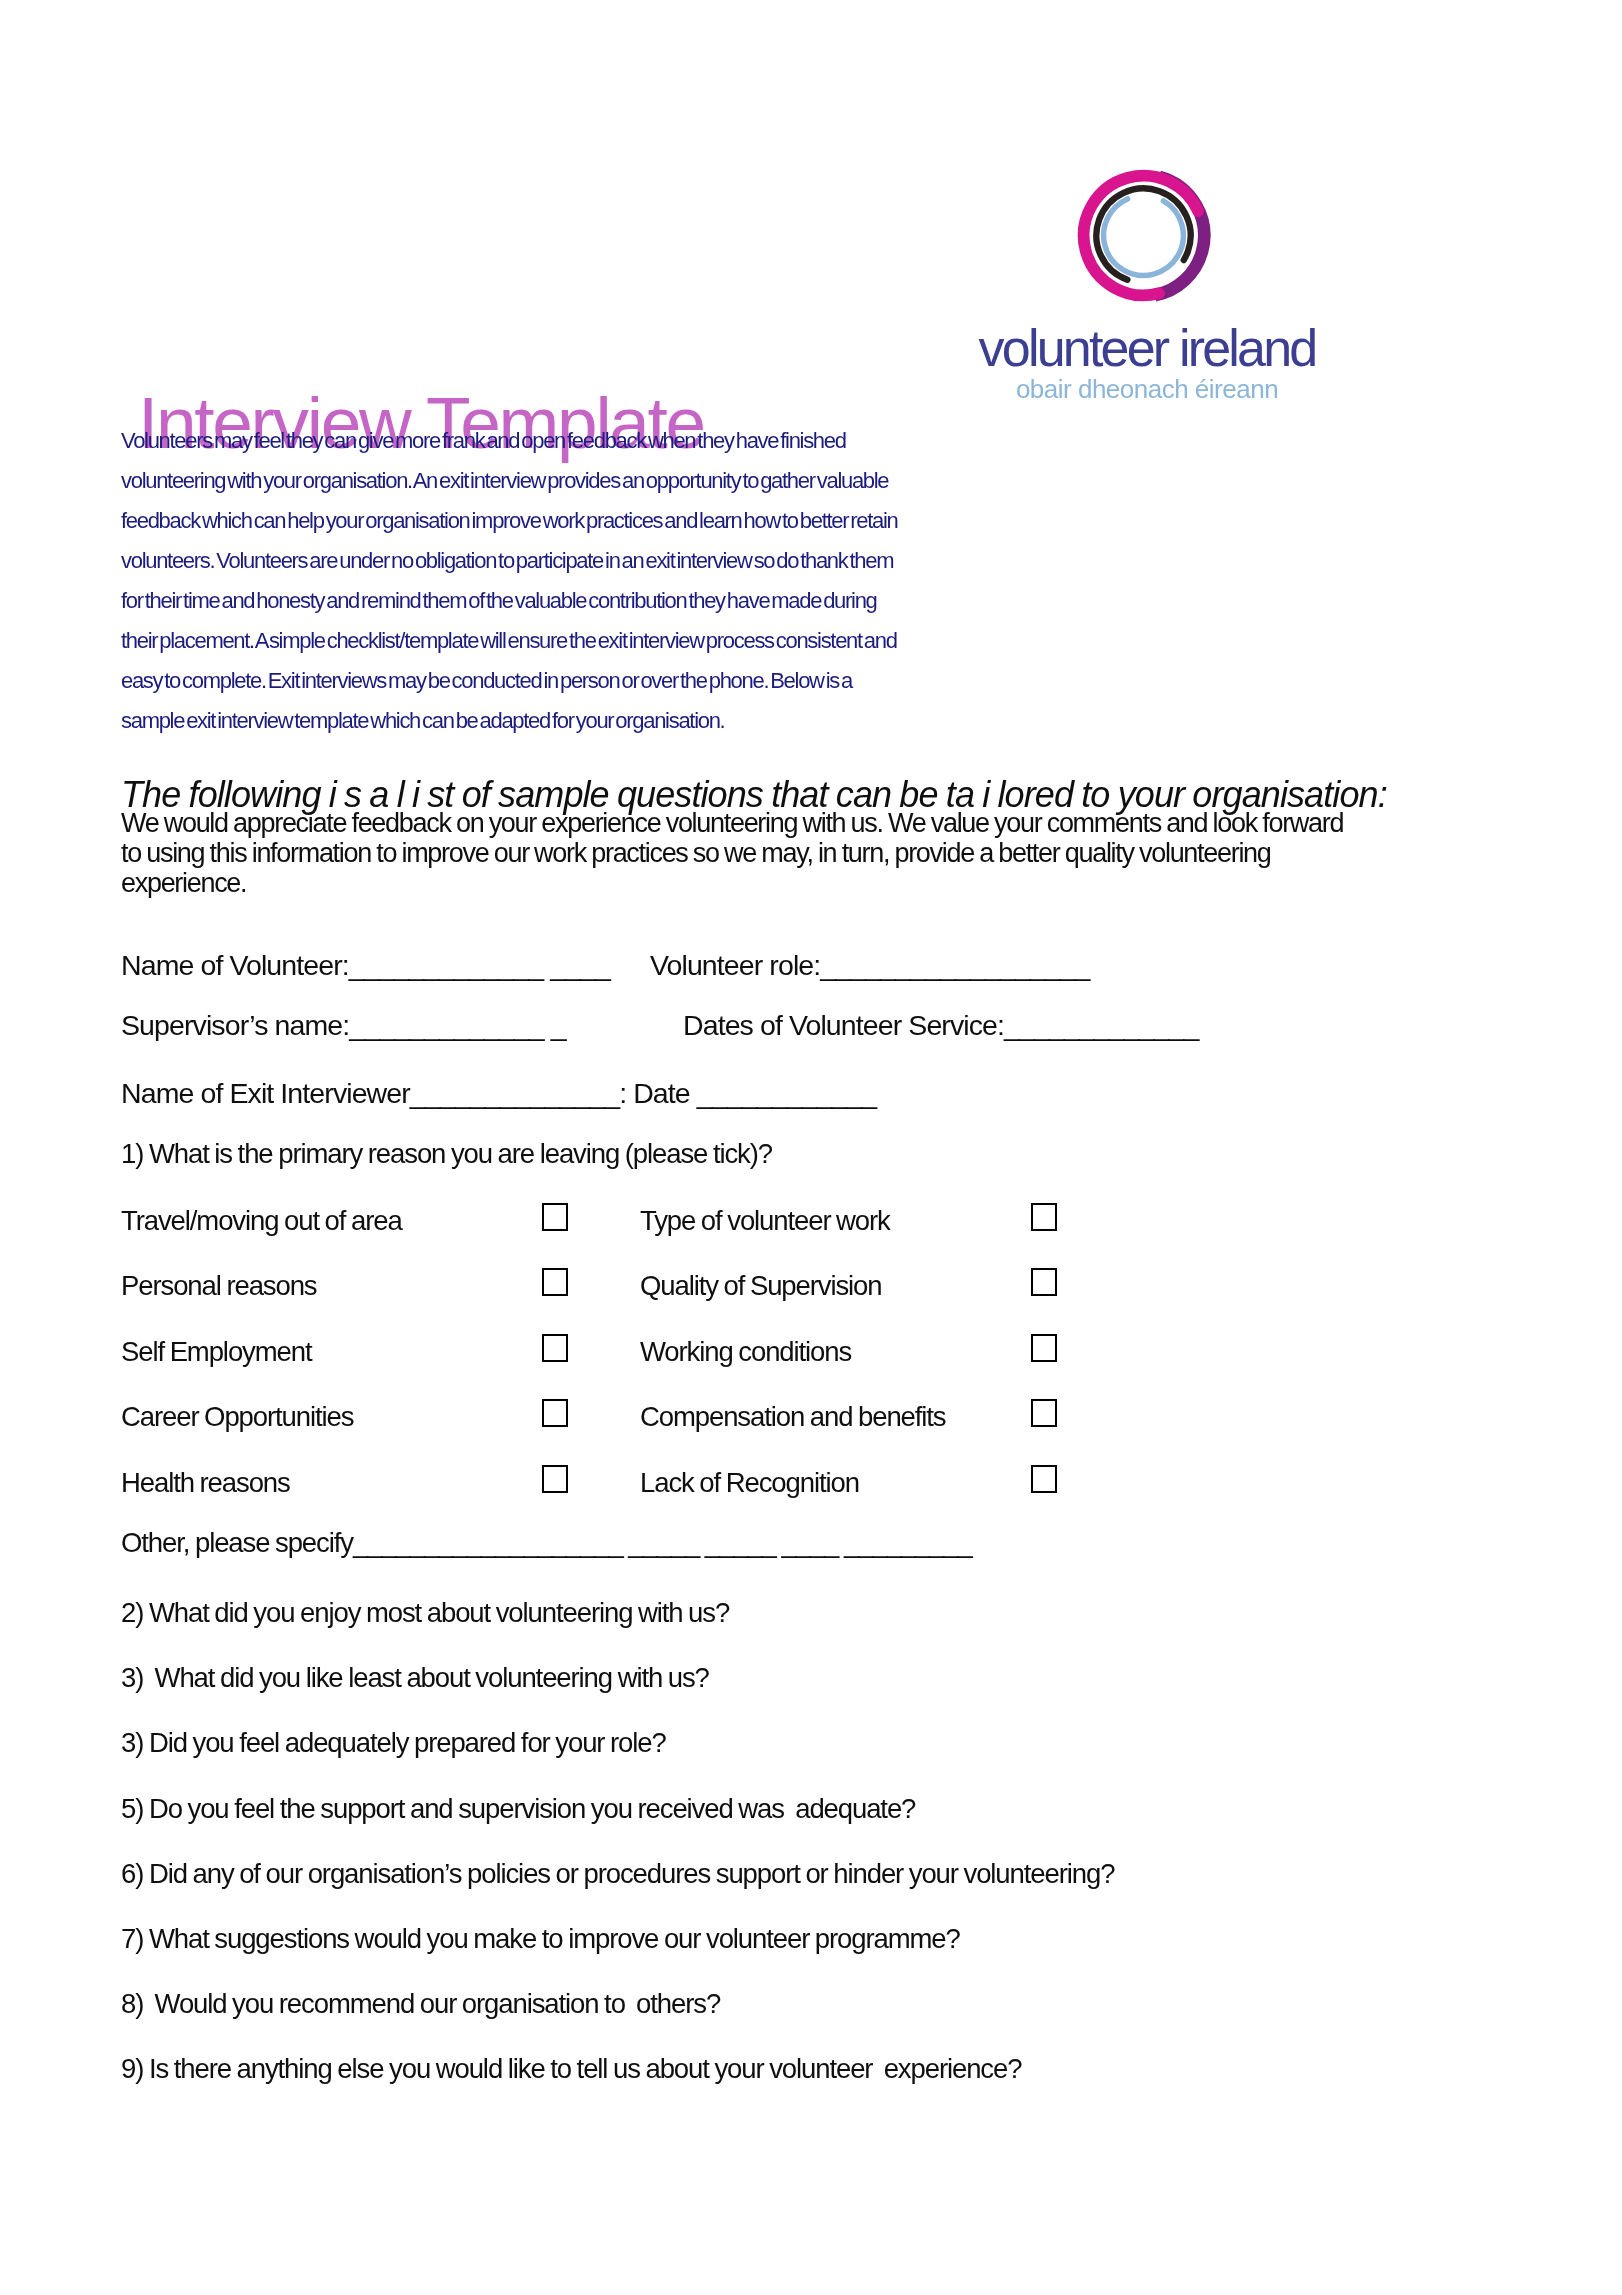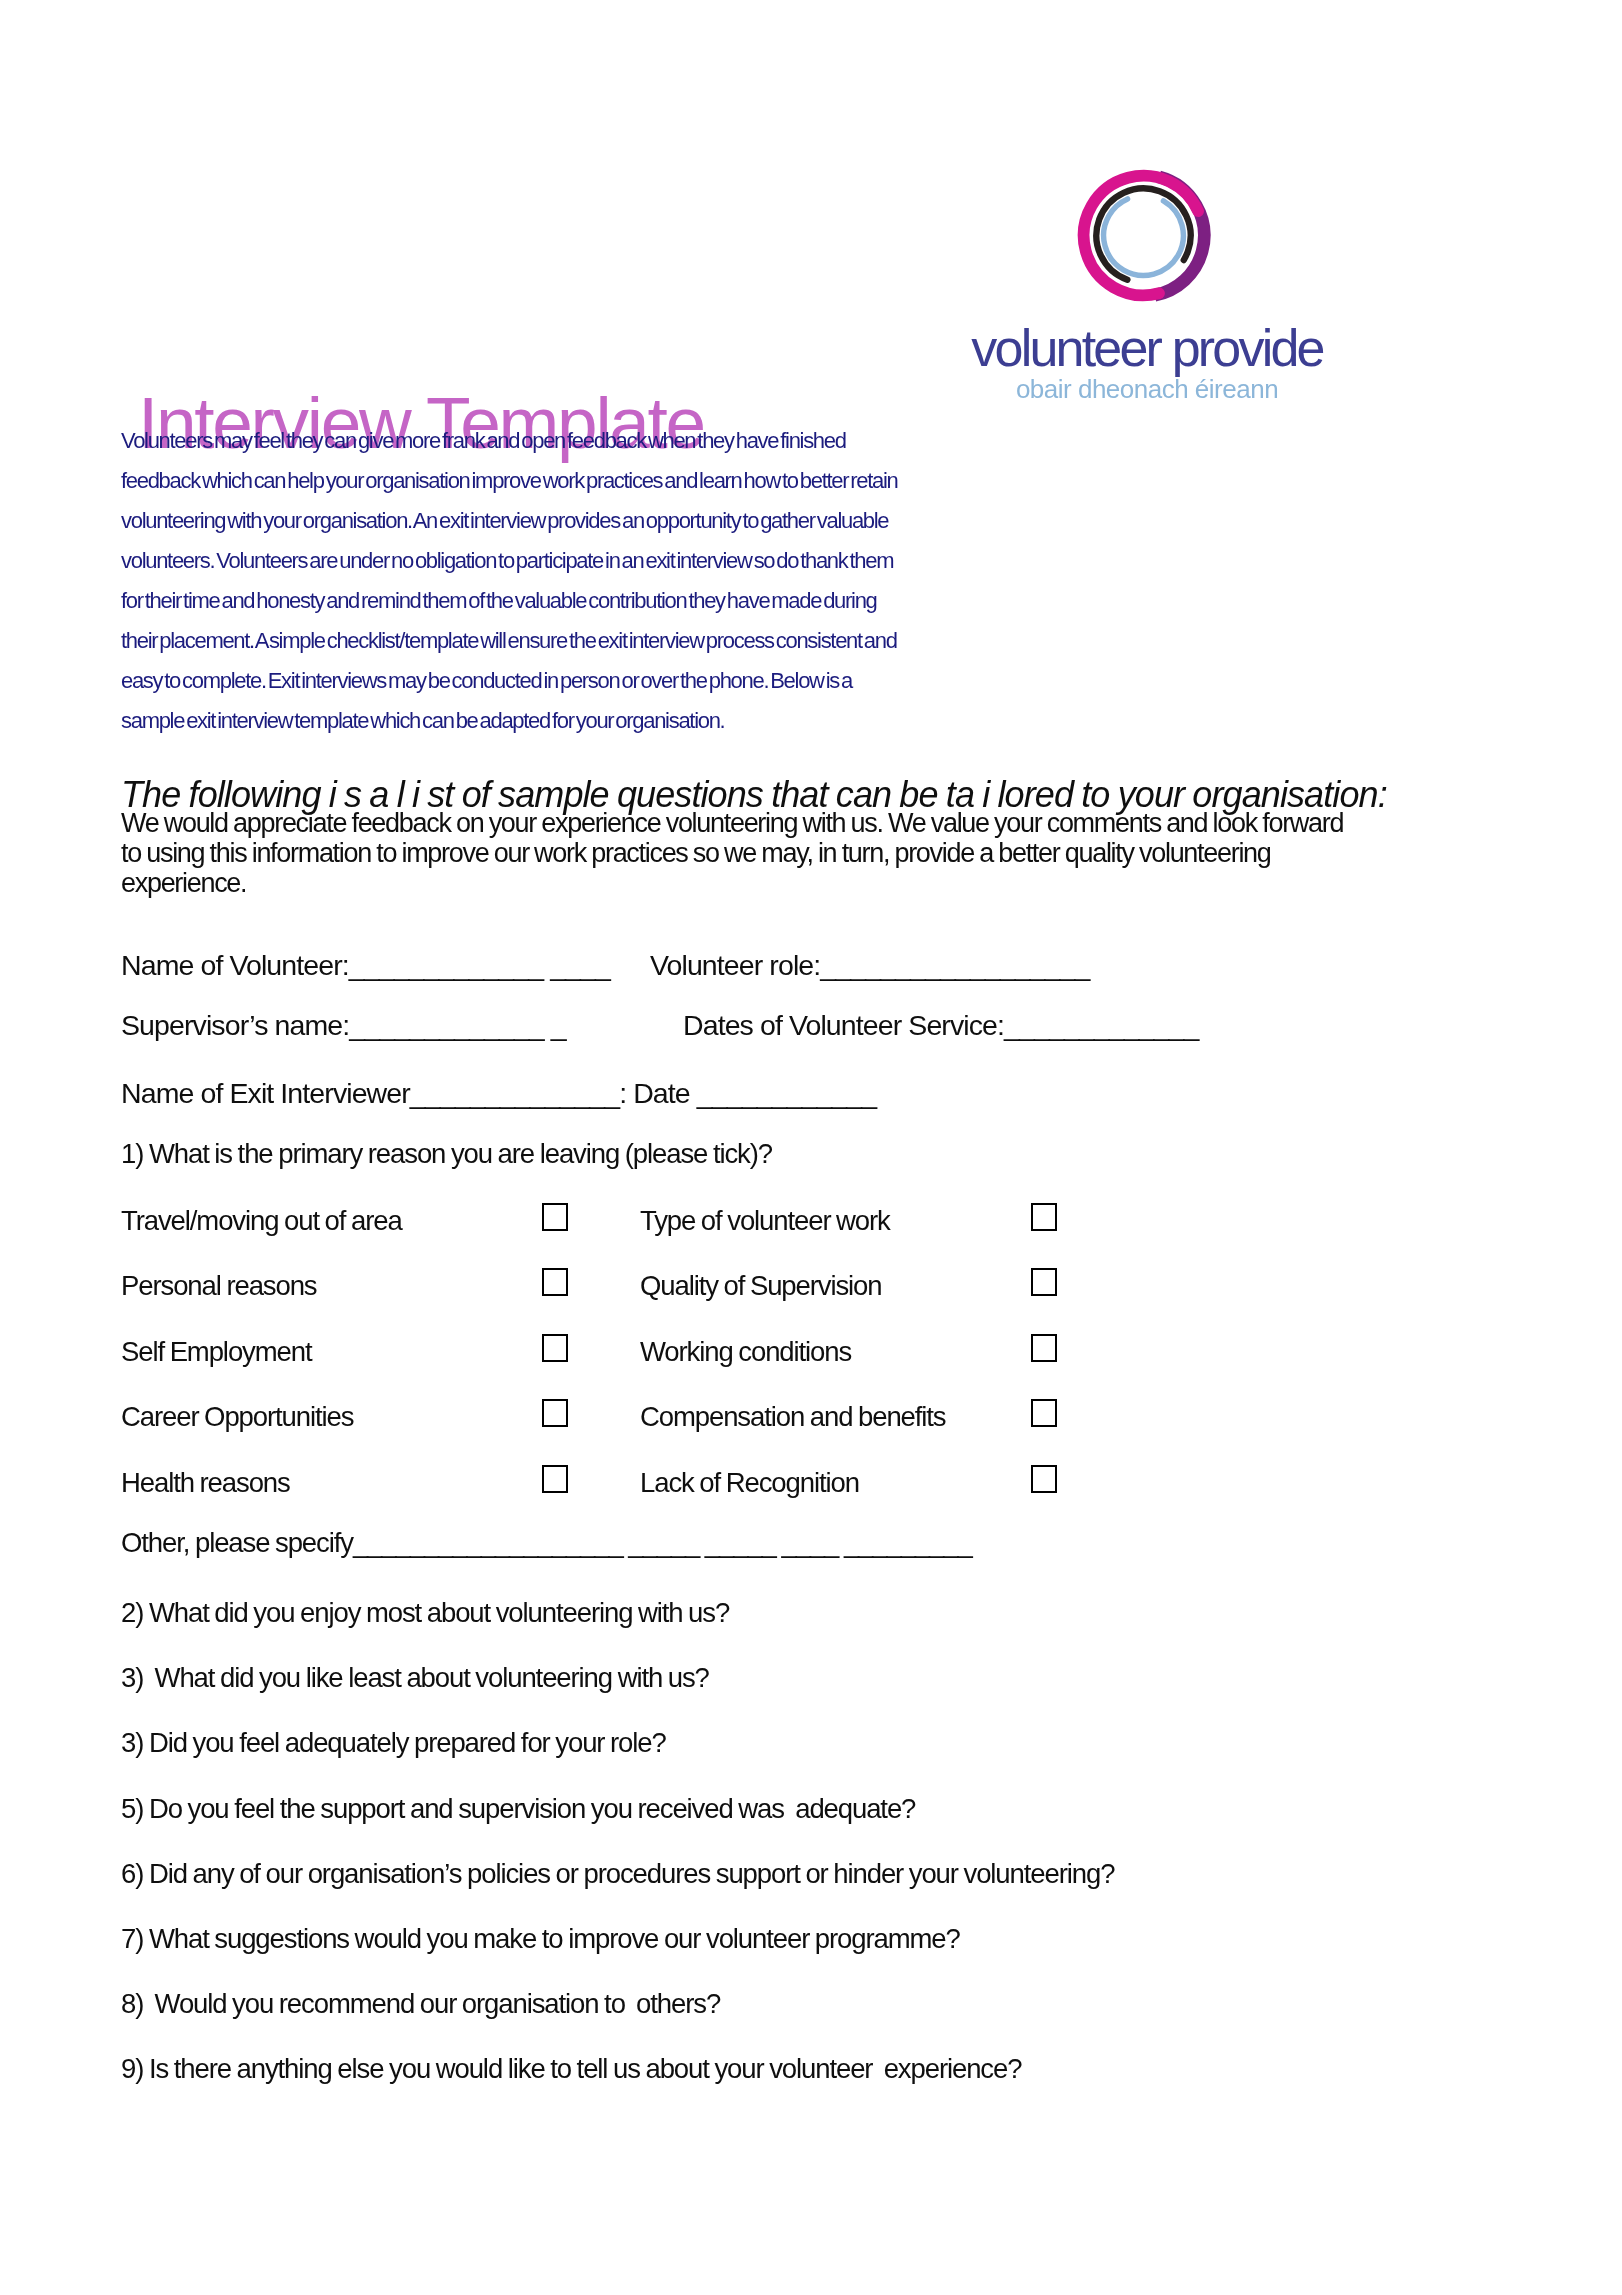--- a/index.html
+++ b/index.html
@@ -79,27 +79,27 @@
   </div>
 
   <svg class="logo-svg" viewBox="0 0 160 160" aria-hidden="true">
     <g fill="none">
       <circle cx="80" cy="80" r="67" stroke="#7d2082" stroke-width="14" stroke-dasharray="180 241" transform="rotate(-75 80 80)"></circle>
       <circle cx="80" cy="80" r="66" stroke="#d8148e" stroke-width="13" stroke-linecap="round" stroke-dasharray="300 115" transform="rotate(75 80 80)"></circle>
       <circle cx="80" cy="80" r="52" stroke="#26201e" stroke-width="7" stroke-linecap="round" stroke-dasharray="255 72" transform="rotate(110 80 80)"></circle>
       <circle cx="80" cy="80" r="44" stroke="#8bb4da" stroke-width="6" stroke-linecap="round" stroke-dasharray="235 42" transform="rotate(-60 80 80)"></circle>
     </g>
   </svg>
-  <div class="wordmark">volunteer provide</div>
+  <div class="wordmark">volunteer ireland</div>
   <div class="tagline">obair dheonach éireann</div>
 
   <div class="intro">
     <div class="intro-line">Volunteers may feel they can give more frank and open feedback when they have finished</div>
+    <div class="intro-line">volunteering with your organisation. An exit interview provides an opportunity to gather valuable</div>
     <div class="intro-line">feedback which can help your organisation improve work practices and learn how to better retain</div>
-    <div class="intro-line">volunteering with your organisation. An exit interview provides an opportunity to gather valuable</div>
     <div class="intro-line">volunteers. Volunteers are under no obligation to participate in an exit interview so do thank them</div>
     <div class="intro-line">for their time and honesty and remind them of the valuable contribution they have made during</div>
     <div class="intro-line">their placement. A simple checklist/template will ensure the exit interview process consistent and</div>
     <div class="intro-line">easy to complete. Exit interviews may be conducted in person or over the phone. Below is a</div>
     <div class="intro-line">sample exit interview template which can be adapted for your organisation.</div>
   </div>
 
   <div class="italic-line">The following i s a l i st of sample questions that can be ta i lored to your organisation:</div>
   <div class="preamble">
     <div class="preamble-line">We would appreciate feedback on your experience volunteering with us. We value your comments and look forward</div>

